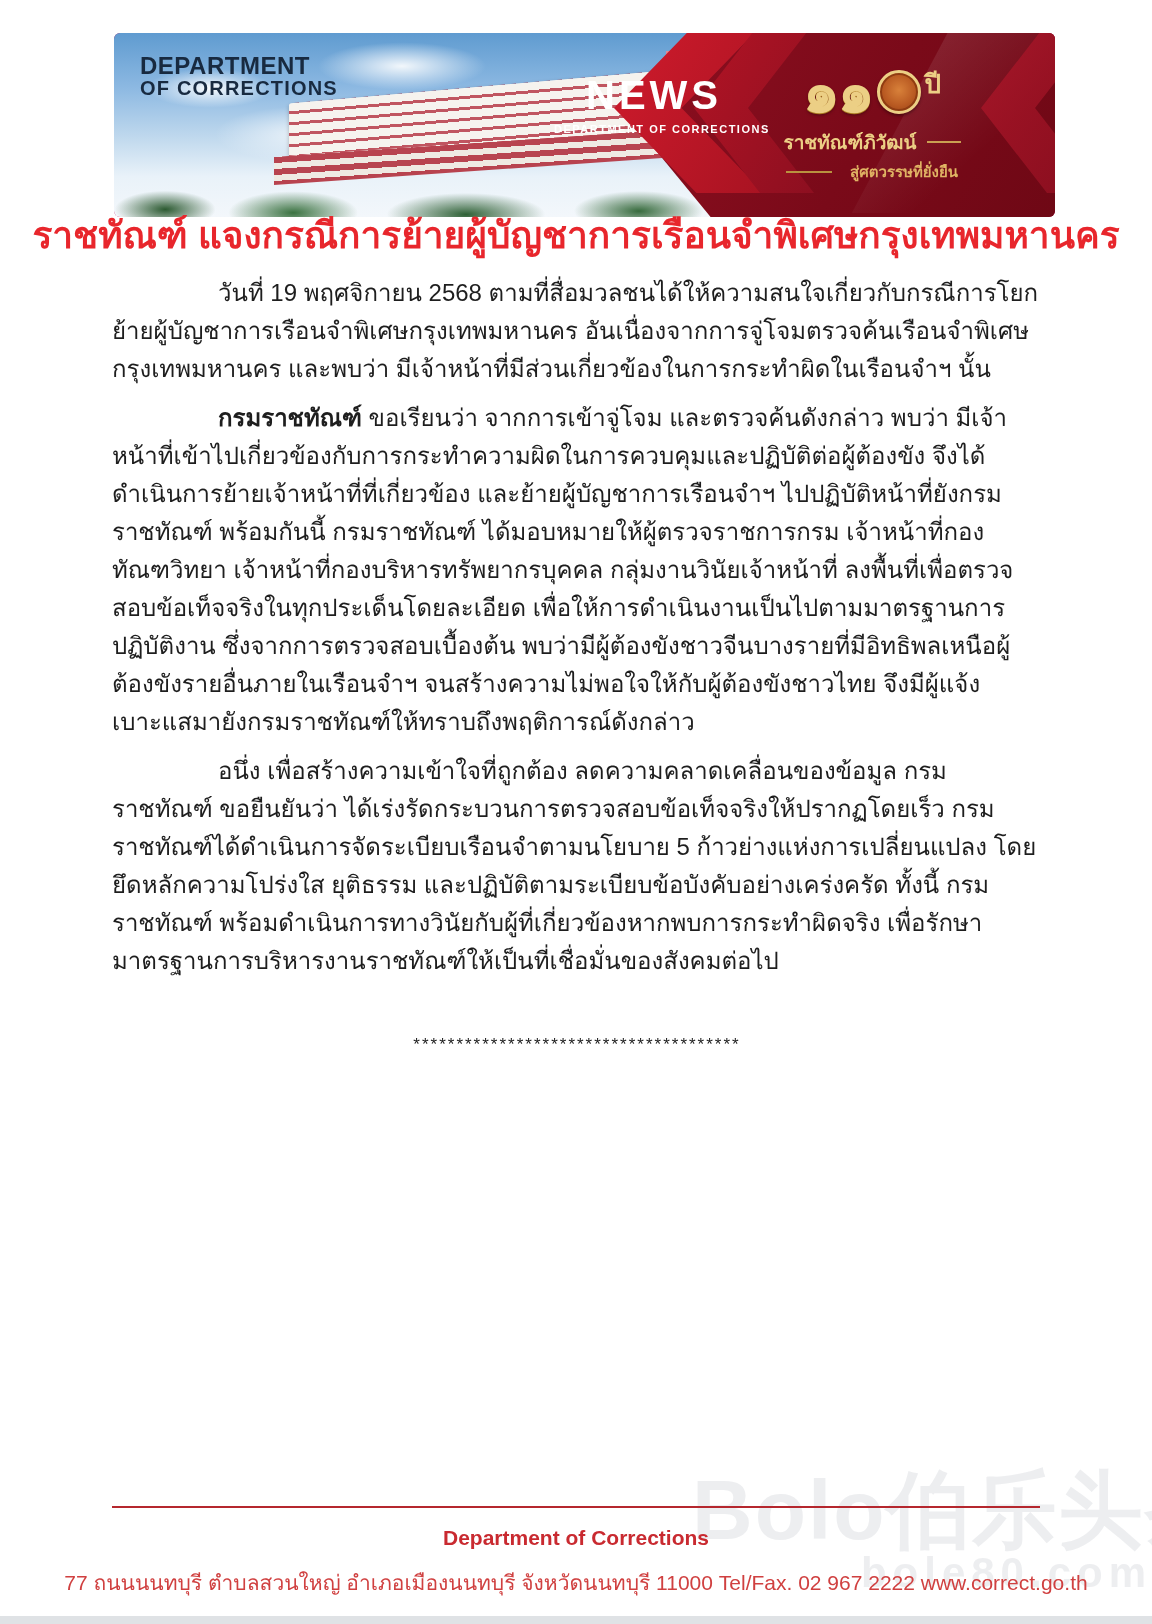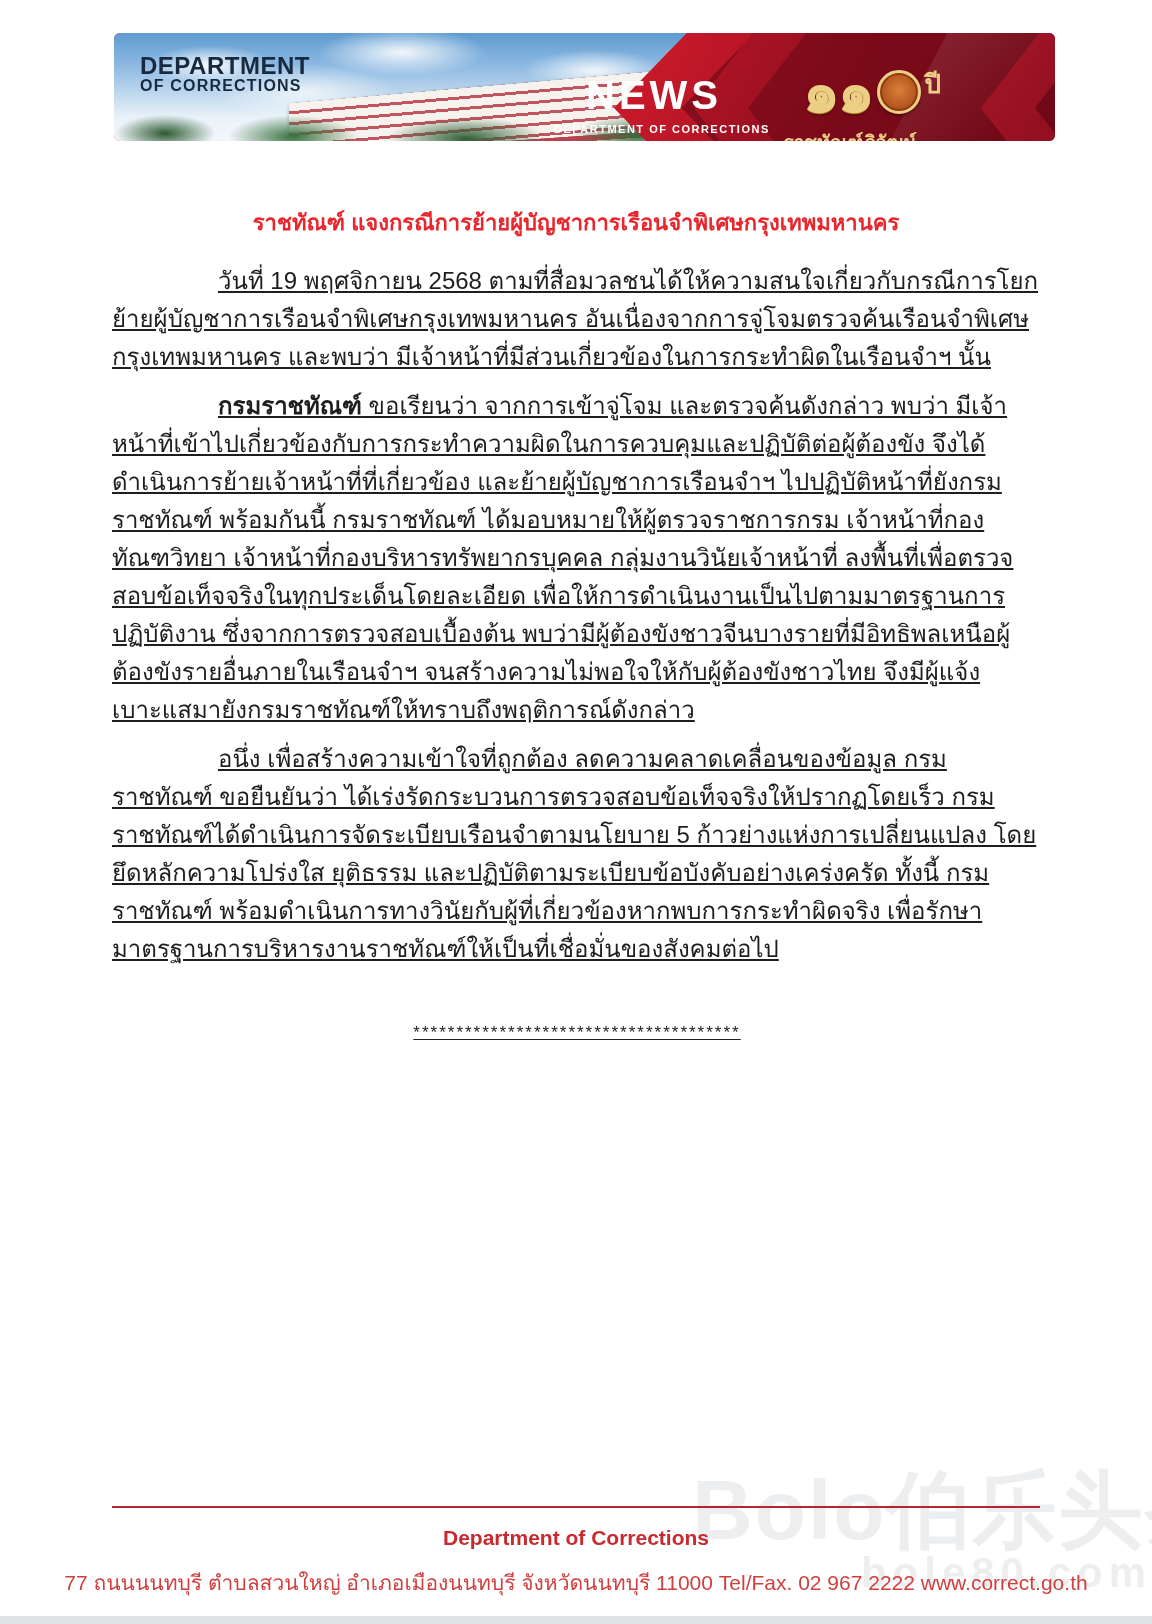--- a/index.html
+++ b/index.html
@@ -12,21 +12,21 @@
     height: 1624px;
     background: #ffffff;
     overflow: hidden;
     margin: 0 auto;
   }
 
   
   .banner {
     position: absolute;
     left: 114px; top: 33px;
-    width: 941px; height: 108px;
+    width: 941px; height: 184px;
     border-radius: 6px;
     overflow: hidden;
     background: #be185d;
   }
   .banner-photo {
     position: absolute; left: 0; top: 0;
     width: 640px; height: 100%;
     background: linear-gradient(180deg, #5f9bd0 0%, #8db9e2 30%, #c2daee 58%, #e9f2f9 78%, #f3f7fb 100%);
   }
   .banner-photo .clouds {
@@ -65,21 +65,21 @@
       radial-gradient(ellipse 90px 30px at 28% 70%, #3a7240 0%, rgba(58,114,64,0) 72%),
       radial-gradient(ellipse 110px 30px at 55% 75%, #2f6136 0%, rgba(47,97,54,0) 72%),
       radial-gradient(ellipse 90px 28px at 82% 65%, #376b3d 0%, rgba(55,107,61,0) 72%);
   }
   .photo-title {
     position: absolute; left: 26px; top: 20px;
     color: #182a40;
     line-height: 1.05;
   }
   .photo-title .l1 { font-size: 24px; font-weight: 800; letter-spacing: .5px; }
-  .photo-title .l2 { font-size: 16px; font-weight: 800; letter-spacing: 1.2px; }
+  .photo-title .l2 { font-size: 20px; font-weight: 800; letter-spacing: 1.2px; }
 
   .red-zone {
     position: absolute; right: 0; top: 0;
     width: 420px; height: 100%;
     background: linear-gradient(120deg, #8d0f20 0%, #7a0a19 55%, #6f0815 100%);
     clip-path: polygon(18% 0, 100% 0, 100% 100%, 18% 100%, 0 50%);
   }
   .chev { position: absolute; pointer-events: none; }
   .chev-big {
     left: 500px; top: -10px; width: 150px; height: 170px;
@@ -147,27 +147,27 @@
     margin-top: 3px; font-size: 15px; font-weight: 700; color: #e0b464;
     display: flex; align-items: center; justify-content: center; gap: 18px;
   }
   .anniv-line2 .dash { display: inline-block; width: 46px; height: 2px; background: #b9923f; }
 
   
   .doc-title {
     position: absolute; left: 0; right: 0; top: 205px;
     text-align: center;
     color: #e8262c;
-    font-size: 22px; font-weight: 700;
+    font-size: 37px; font-weight: 700;
   }
   .doc-body {
-    position: absolute; left: 112px; top: 262px;
+    position: absolute; left: 112px; top: 274px;
     width: 930px;
     color: #1e1e1e;
-    font-size: 24px; line-height: 38px; text-decoration: underline;
+    font-size: 24px; line-height: 38px;
   }
   .doc-body p { text-indent: 106px; margin-bottom: 11px; }
   .doc-body p .lead { font-weight: 700; }
 
   .separator {
     margin-top: 46px;
     text-align: center;
     font-size: 17px; letter-spacing: 2px; color: #222222;
   }
   .closing {

